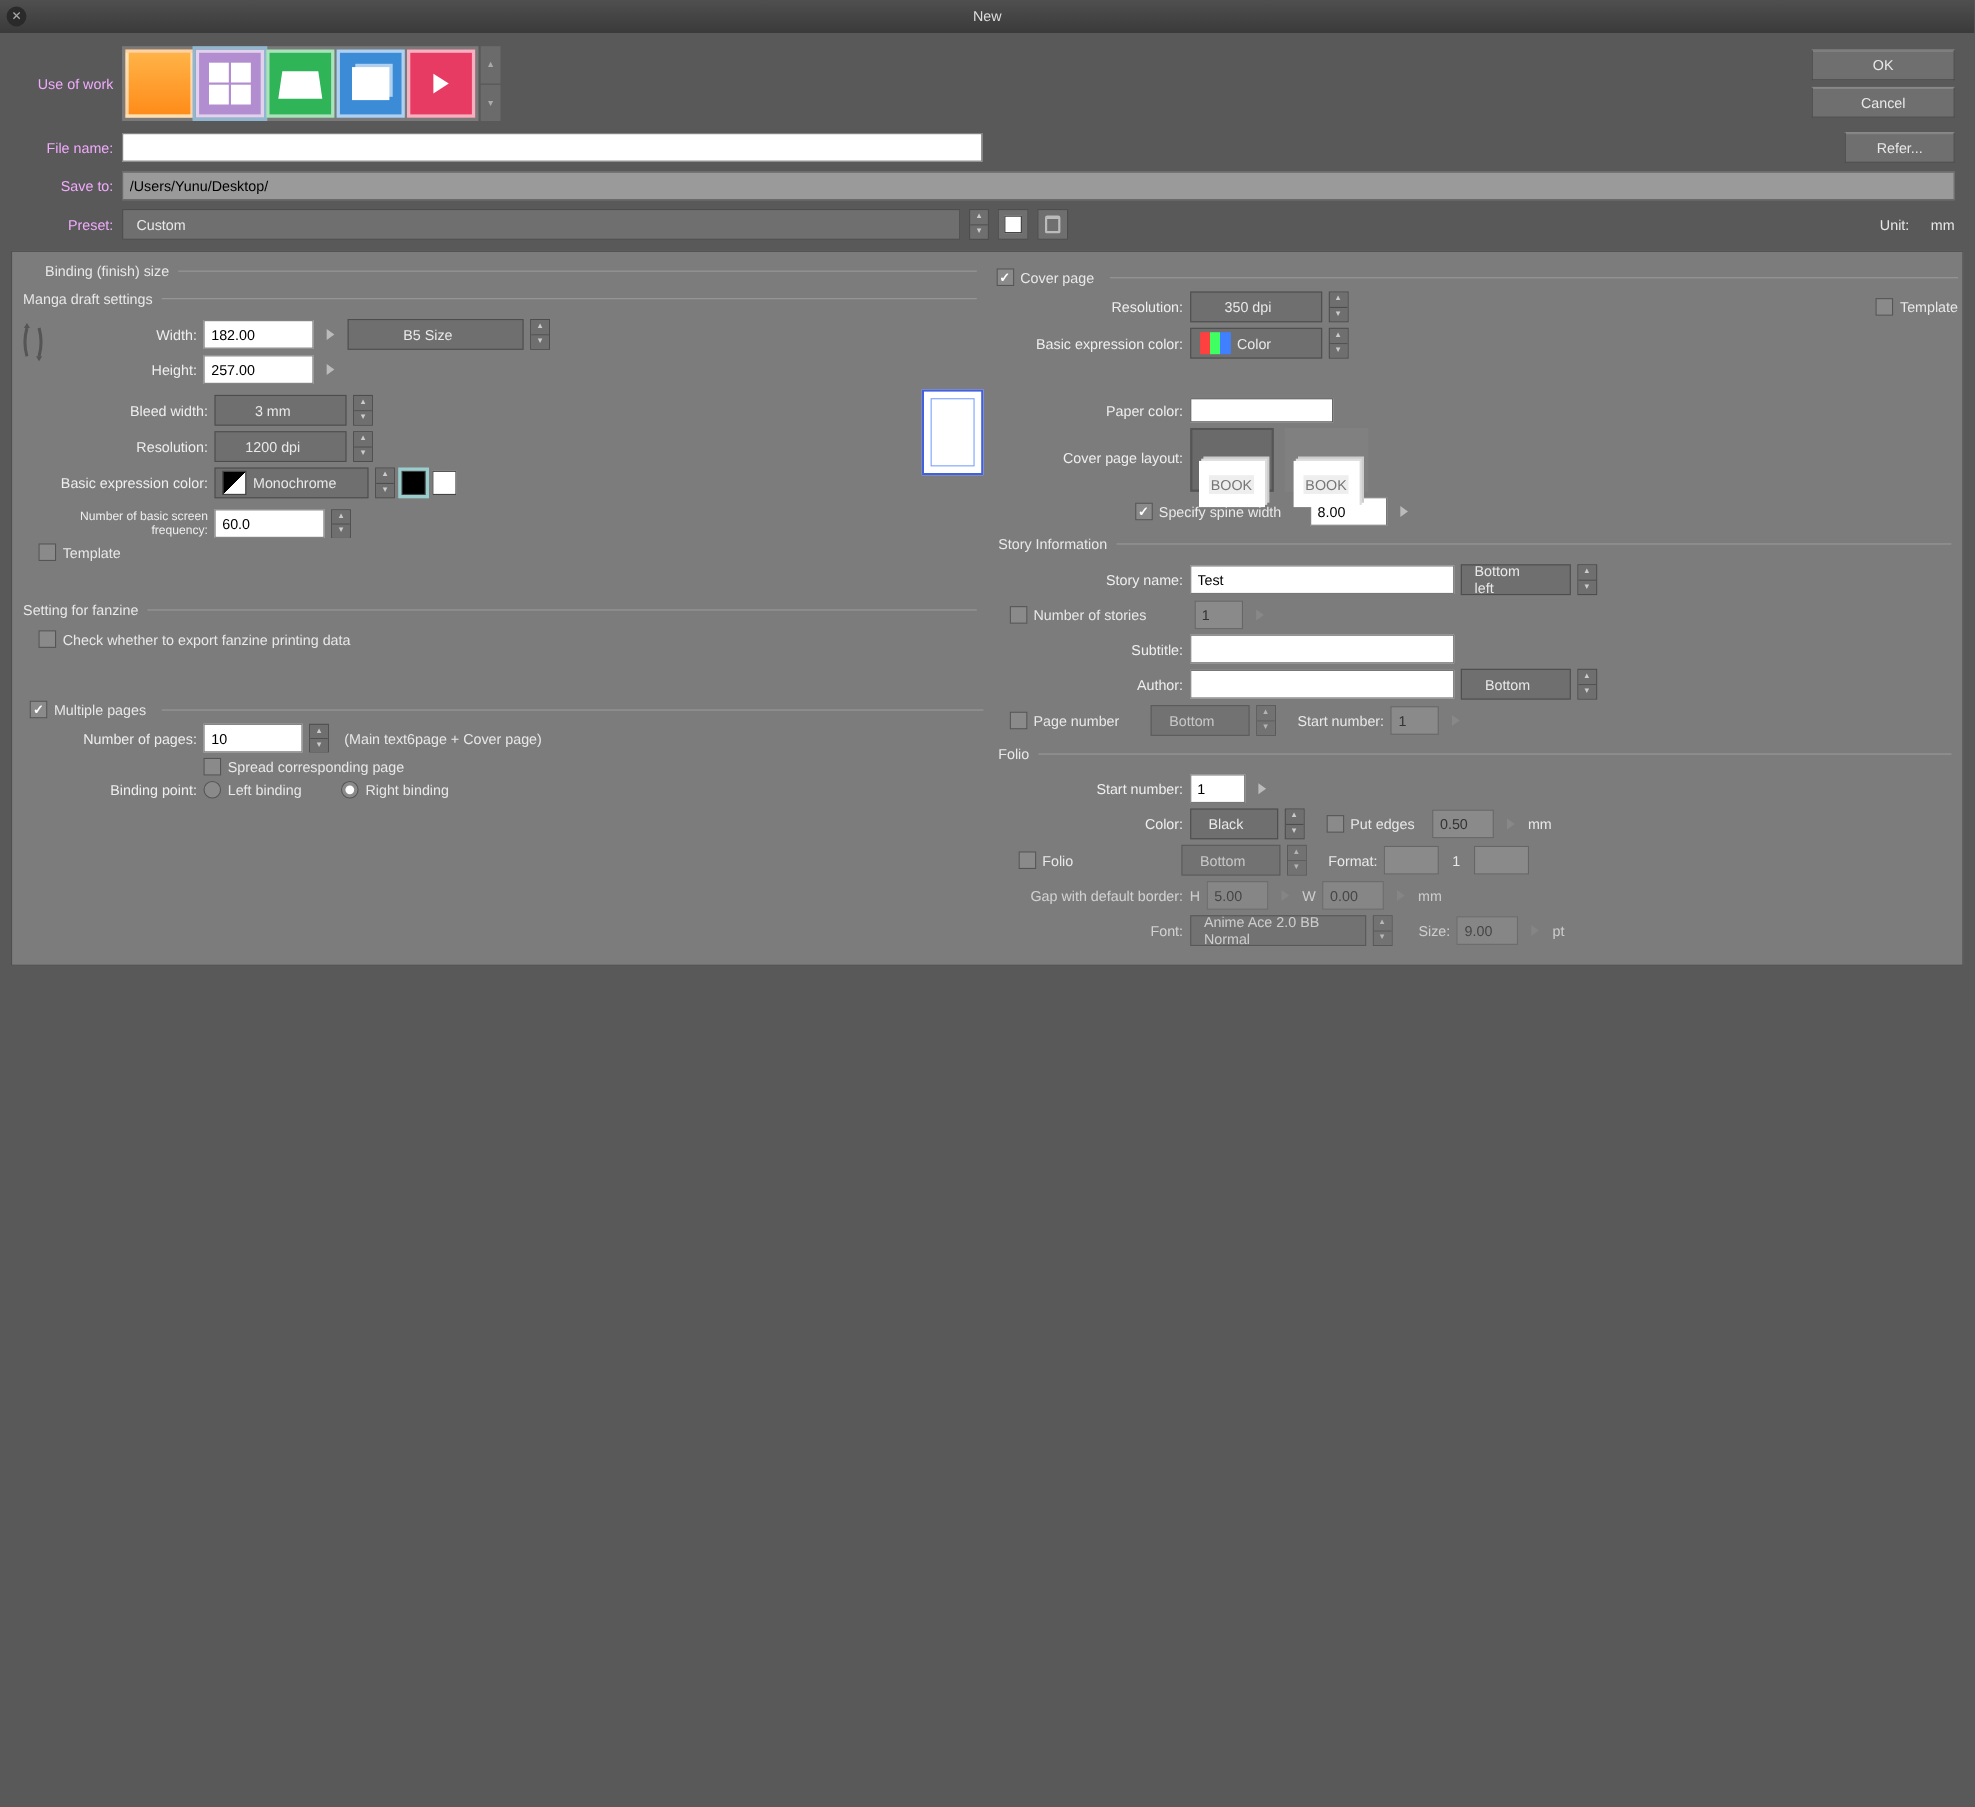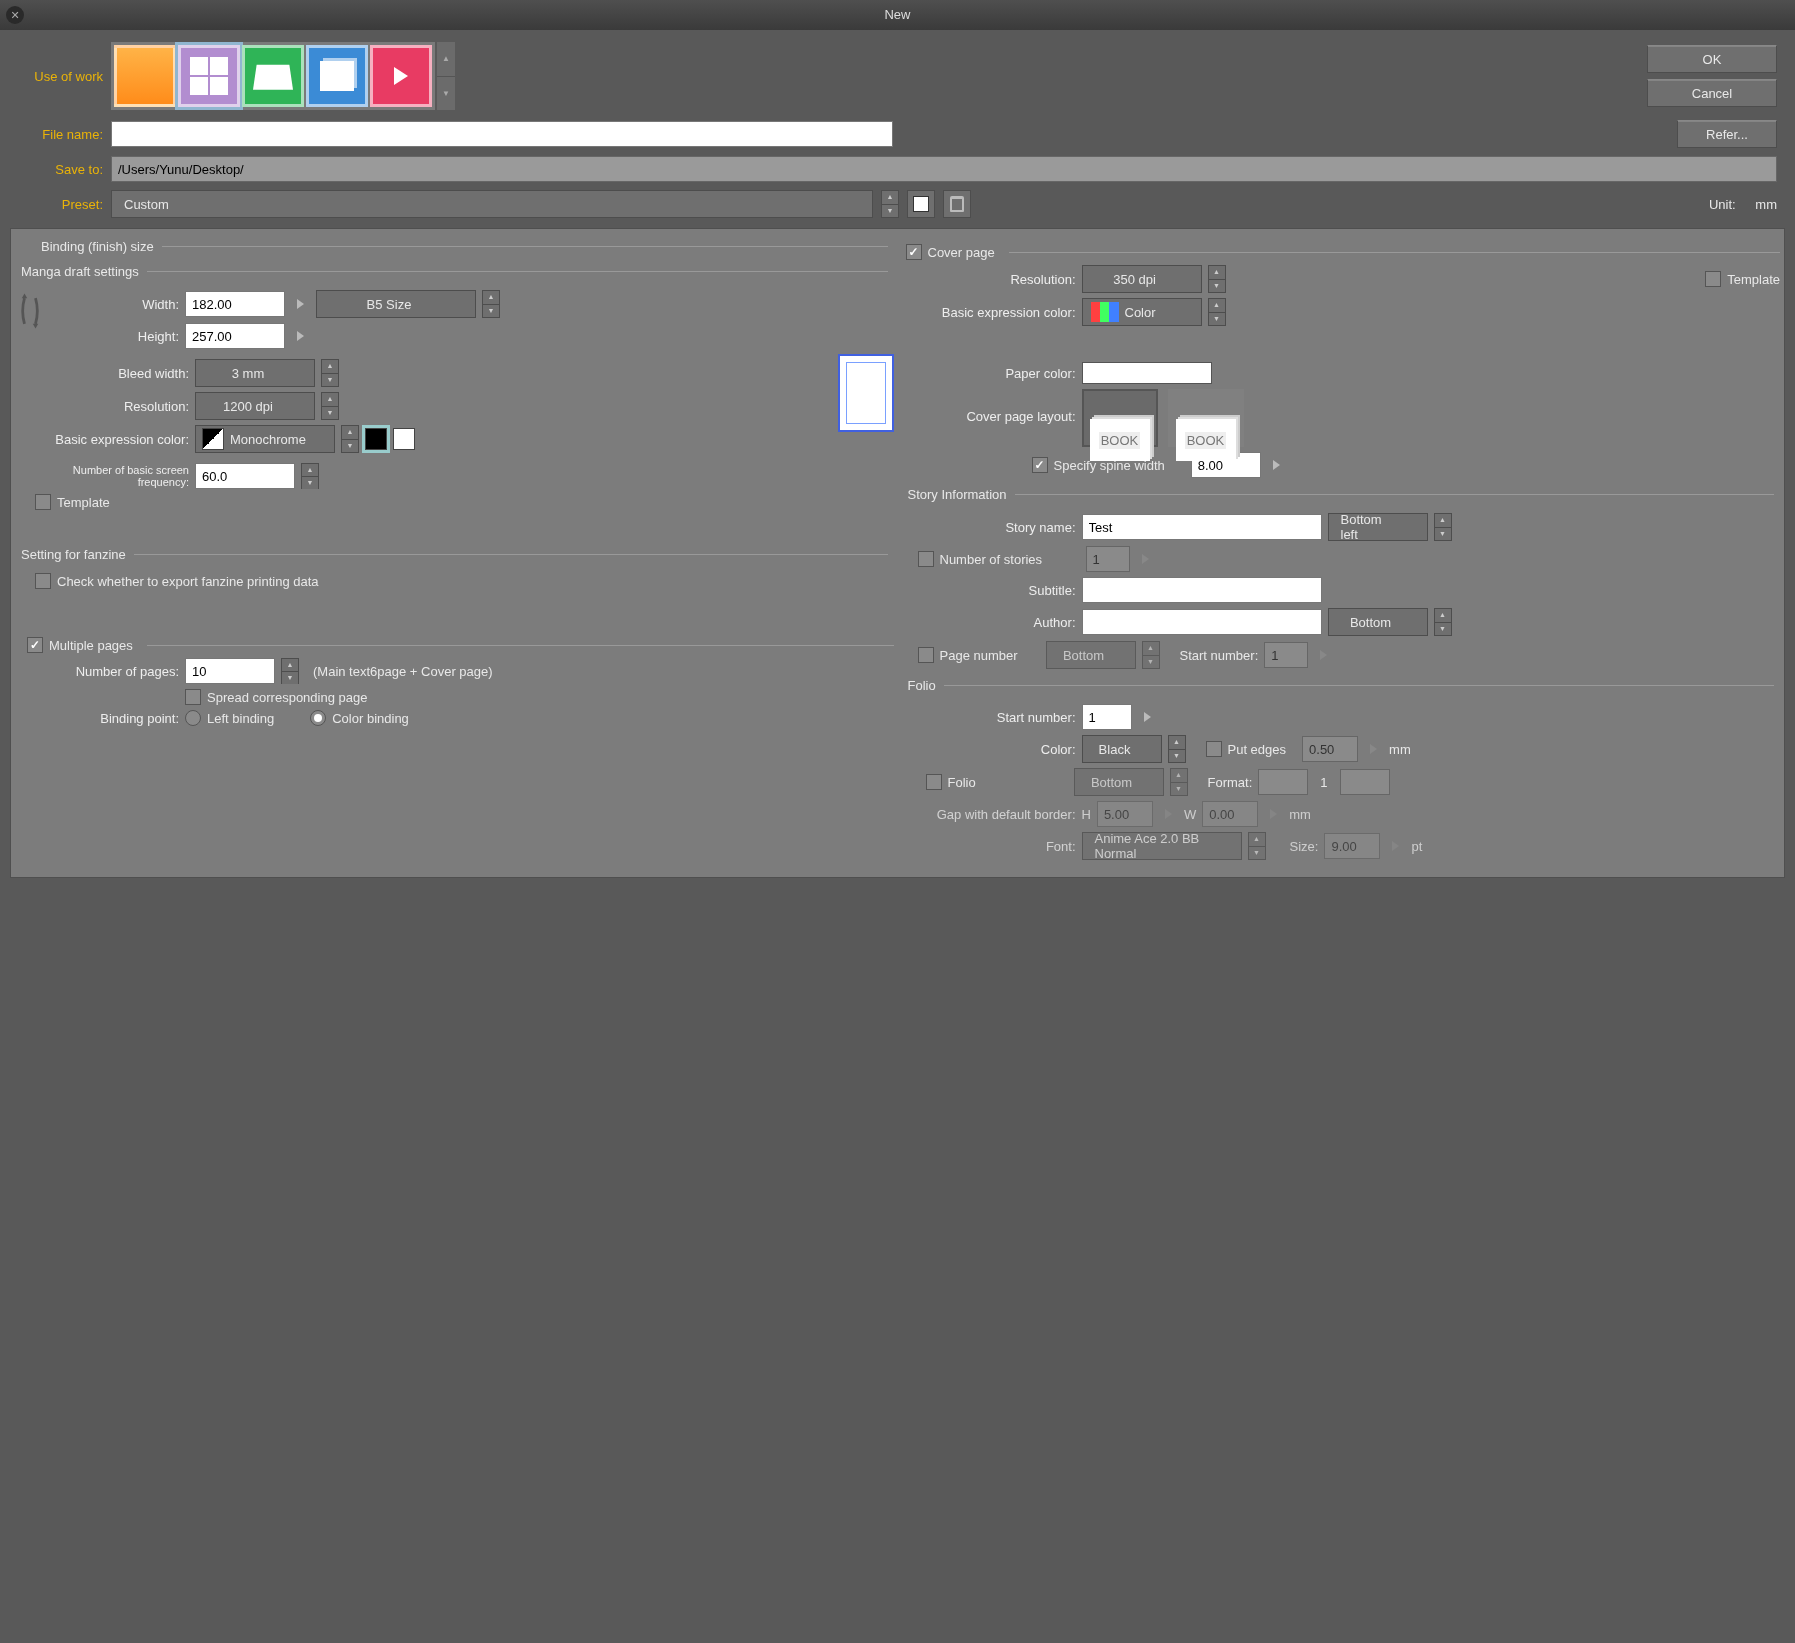--- a/index.html
+++ b/index.html
@@ -4,21 +4,21 @@
 <style>
 * { box-sizing: border-box; margin: 0; padding: 0; font-family: -apple-system, "Helvetica Neue", Arial, sans-serif; font-size: 13px; }
 body { background: #595959; color: #e8e8e8; user-select: none; }
 
 
 .titlebar { height: 30px; background: linear-gradient(#4f4f4f,#3a3a3a); position: relative; text-align: center; line-height: 30px; font-size: 13px; color:#ddd;}
 .close-badge { position:absolute; left:6px; top:6px; width:18px; height:18px; border-radius:9px; background:#2a2a2a; color:#aaa; font-size:11px; line-height:18px; text-align:center; }
 
 
 .row { display:flex; align-items:center; padding:4px 18px; gap:8px; }
-.lbl { color:#eab308; text-align:right; }
+.lbl { color:#f0abfc; text-align:right; }
 
 
 .work-row { padding:12px 18px 6px; }
 .work-label { width:85px; }
 .work-bar { display:flex; align-items:flex-start; }
 .work-icons { display:flex; gap:2px; background:#7a7a7a; padding:3px; }
 .work-tile { width:62px; height:62px; border:3px solid rgba(255,255,255,.6); display:flex; align-items:center; justify-content:center; position:relative; }
 .tile-sel { outline:3px solid #90b6d0; }
 .work-scroll { width:18px; height:68px; background:#6b6b6b; margin-left:2px; display:flex; flex-direction:column; }
 .work-scroll div { flex:1; display:flex; align-items:center; justify-content:center; color:#aaa; font-size:8px;}
@@ -297,21 +297,21 @@
   <div class="field-row" style="margin-left:170px">
     <span class="chk"></span>
     <span>Spread corresponding page</span>
   </div>
   <div class="field-row">
     <div class="fl" style="width:160px">Binding point:</div>
     <span class="rad"></span>
     <span>Left binding</span>
     <span style="width:24px"></span>
     <span class="rad on"></span>
-    <span>Color binding</span>
+    <span>Right binding</span>
   </div>
 </div>
 
 <div class="col">
 
   <div class="field-row" style="margin-left:4px">
     <span class="chk on"></span>
     <span>Cover page</span>
     <div class="line" style="flex:1;height:1px;background:#999;margin-left:8px"></div>
   </div>

